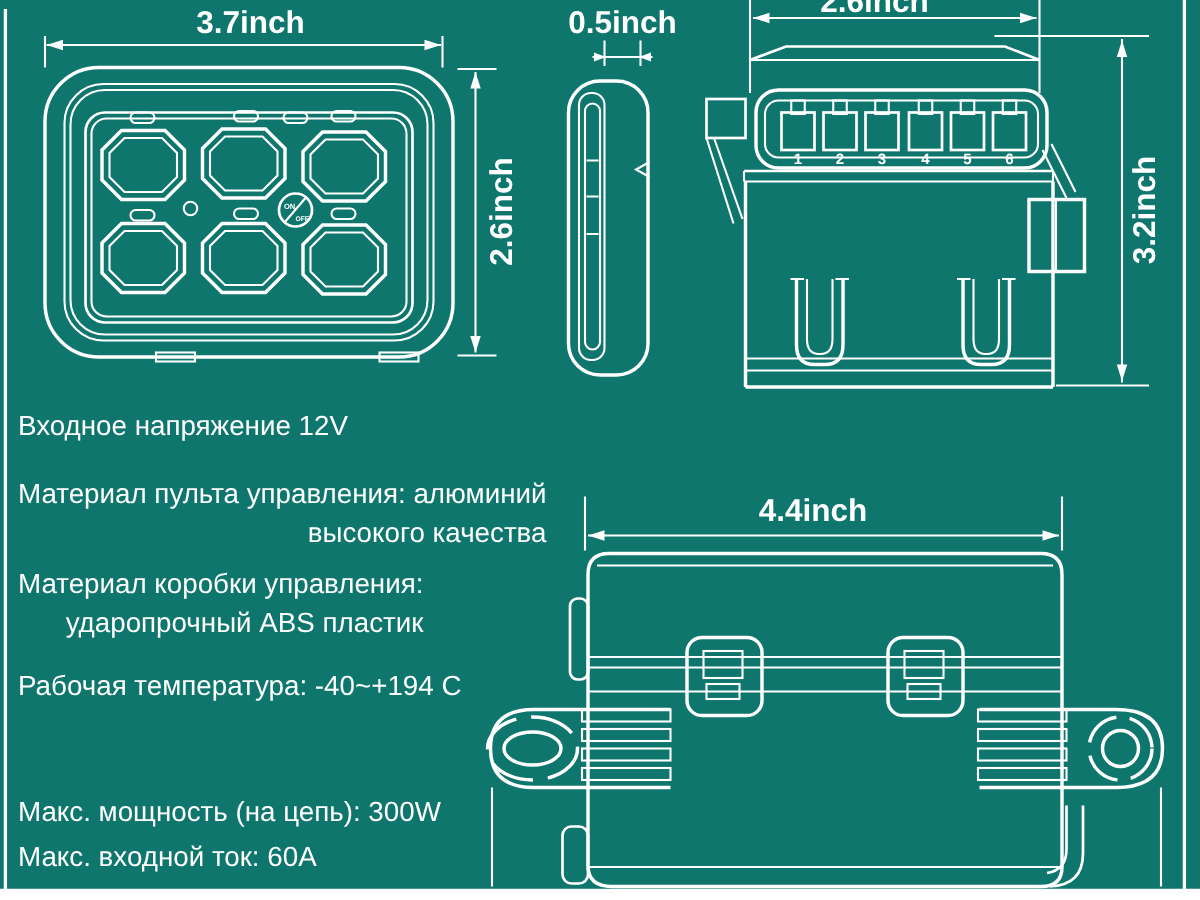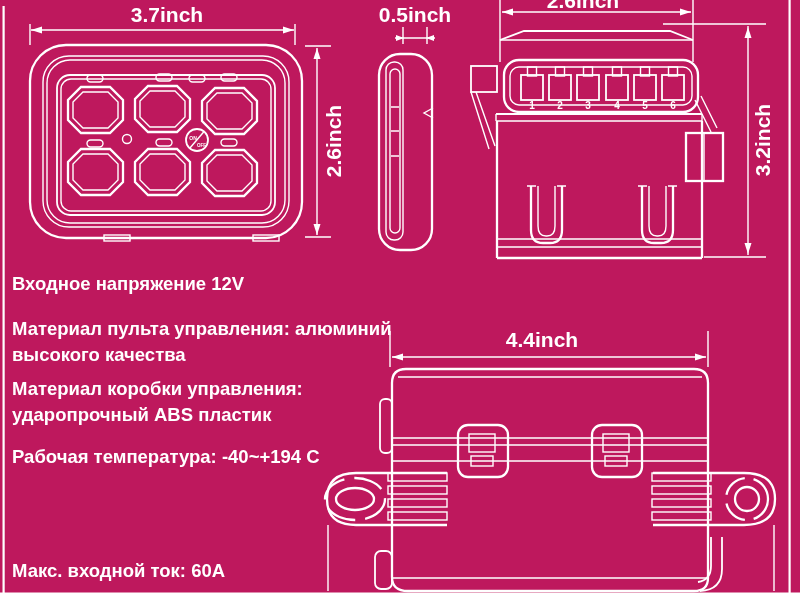--- a/index.html
+++ b/index.html
@@ -1,30 +1,30 @@
 <!DOCTYPE html>
 <html><head>
 <meta charset="utf-8">
 <style>
   html,body{margin:0;padding:0;background:#000;}
   body{width:800px;height:600px;overflow:hidden;position:relative;
        font-family:"Liberation Sans","DejaVu Sans",sans-serif;}
-  .stage{position:absolute;inset:0;background:#be185d;}
+  .stage{position:absolute;inset:0;background:#0f766e;}
   svg{position:absolute;left:0;top:0;}
   .s1{fill:none;stroke:#fff;stroke-width:1.4;}
   .s15{fill:none;stroke:#fff;stroke-width:1.8;}
   .s2{fill:none;stroke:#fff;stroke-width:2.3;}
   .f{fill:#fff;stroke:none;}
   text{fill:#fff;font-family:"Liberation Sans","DejaVu Sans",sans-serif;font-weight:bold;}
   text.dim{font-size:21px;}
   text.num{font-size:10px;text-anchor:middle;}
   text.logo-on{font-size:5px;text-anchor:middle;}
   text.logo-off{font-size:4.5px;text-anchor:middle;}
-  .spec{position:absolute;left:12px;color:#fff;font-size:18.5px;font-weight:bold;
-        line-height:26px;white-space:pre-line;letter-spacing:0px;}
+  .spec{position:absolute;left:12px;color:#fff;font-size:18.5px;font-weight:normal;
+        line-height:26px;white-space:pre-line;letter-spacing:0px;text-align:right;}
 </style>
 </head>
 <body>
 
 <div class="stage">
 
 <svg width="800" height="600" viewBox="0 0 800 600" xmlns="http://www.w3.org/2000/svg">
 
   <defs>
     <g id="btn">
@@ -226,14 +226,15 @@
     </g>
   </g>
 </svg>
 
   <div class="spec" style="top:271px">Входное напряжение 12V</div>
   <div class="spec" style="top:316px">Материал пульта управления: алюминий
 высокого качества</div>
   <div class="spec" style="top:376px">Материал коробки управления:
 ударопрочный ABS пластик</div>
   <div class="spec" style="top:444px">Рабочая температура: -40~+194 C</div>
+  <div class="spec" style="top:528px">Макс. мощность (на цепь): 300W</div>
   <div class="spec" style="top:558px">Макс. входной ток: 60A</div>
 </div>
 
 </body></html>

